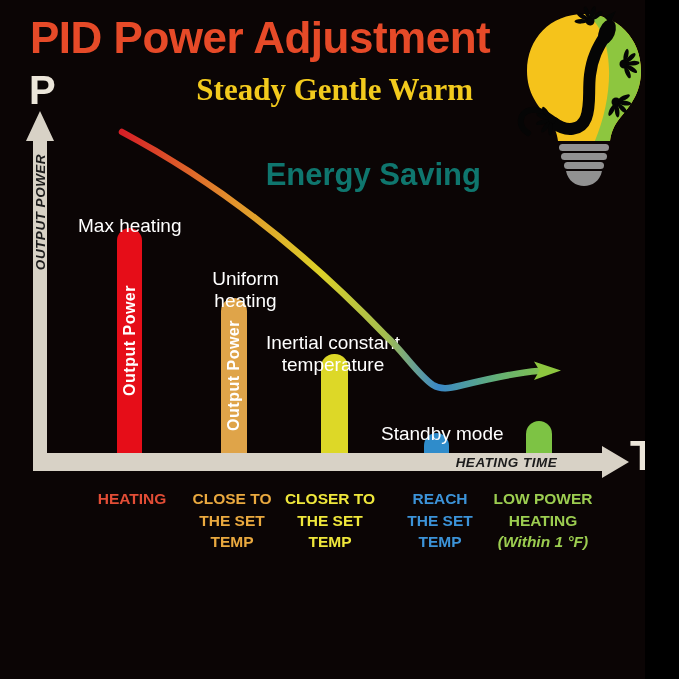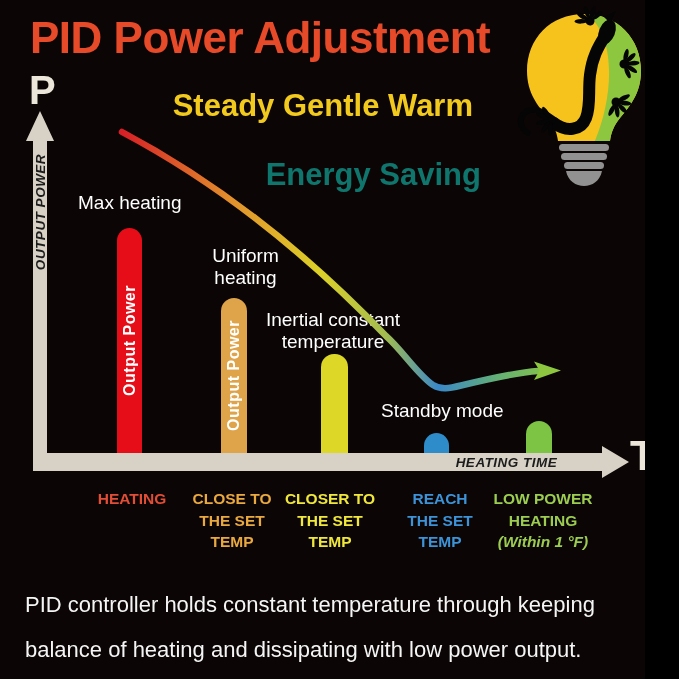--- a/index.html
+++ b/index.html
@@ -8,22 +8,22 @@
     background:#0b0505;
     font-family:"Liberation Sans",sans-serif;
     -webkit-font-smoothing:antialiased;
   }
   
   .title{
     position:absolute;left:30px;top:13px;
     font-size:44px;font-weight:bold;letter-spacing:-.5px;white-space:nowrap;z-index:6;
   }
   .subtitle1{
-    position:absolute;right:172px;top:88px;
-    font-size:31px;font-weight:bold;white-space:nowrap;z-index:6;
+    position:absolute;right:172px;top:72px;
+    font-size:31px;font-weight:bold;white-space:nowrap;z-index:6;font-family:Liberation Serif, serif;
   }
   .subtitle2{
     position:absolute;right:164px;top:125px;
     font-size:31px;font-weight:bold;white-space:nowrap;z-index:6;
   }
   .logo{position:absolute;left:504px;top:3px;width:150px;height:185px;z-index:5;}
   
   .p-symbol{position:absolute;left:29px;top:68px;font-size:40px;font-weight:bold;z-index:2;}
   .t-symbol{position:absolute;left:630px;top:432px;font-size:42px;font-weight:bold;z-index:2;}
   .y-axis-body{position:absolute;left:33px;top:140px;width:14px;height:331px;z-index:1;}
@@ -56,21 +56,21 @@
   .bar-red   {left:117px;top:228px;width:25px;height:225px;}
   .bar-orange{left:221px;top:298px;width:26px;height:155px;}
   .bar-yellow{left:321px;top:354px;width:27px;height:99px;}
   .bar-blue  {left:424px;top:433px;width:25px;height:20px;}
   .bar-green {left:526px;top:421px;width:26px;height:32px;}
   .bar-label{
     writing-mode:vertical-rl;transform:rotate(180deg);
     color:#fff;font-size:16px;font-weight:bold;letter-spacing:.5px;white-space:nowrap;
   }
   
-  .caption{position:absolute;color:#fff;font-size:19px;z-index:3;line-height:22px;}
+  .caption{position:absolute;color:#fff;font-size:19px;z-index:3;line-height:22px;margin-top:23px;}
   .cap-max{left:78px;top:192px;}
   .cap-uniform{left:193px;top:245px;width:105px;text-align:center;}
   .cap-inertial{left:255px;top:309px;width:156px;text-align:center;}
   .cap-standby{left:381px;top:400px;}
   
   .curve-svg{position:absolute;left:0;top:0;width:679px;height:679px;z-index:4;pointer-events:none;}
   
   .cat{
     position:absolute;top:488px;width:110px;text-align:center;z-index:3;
     font-size:15.5px;font-weight:bold;line-height:21.5px;
@@ -204,18 +204,14 @@
     <div>REACH</div>
     <div>THE SET</div>
     <div>TEMP</div>
   </div>
   <div class="cat cat-5" style="color: rgb(156, 205, 80);">
     <div>LOW POWER</div>
     <div>HEATING</div>
     <div class="within">(Within 1 °F)</div>
   </div>
 
-  <div class="footer">
-    <div>PID controller holds constant temperature through keeping</div>
-    <div>balance of heating and dissipating with low power output.</div>
-  </div>
 
 </div>
 
 </body></html>

